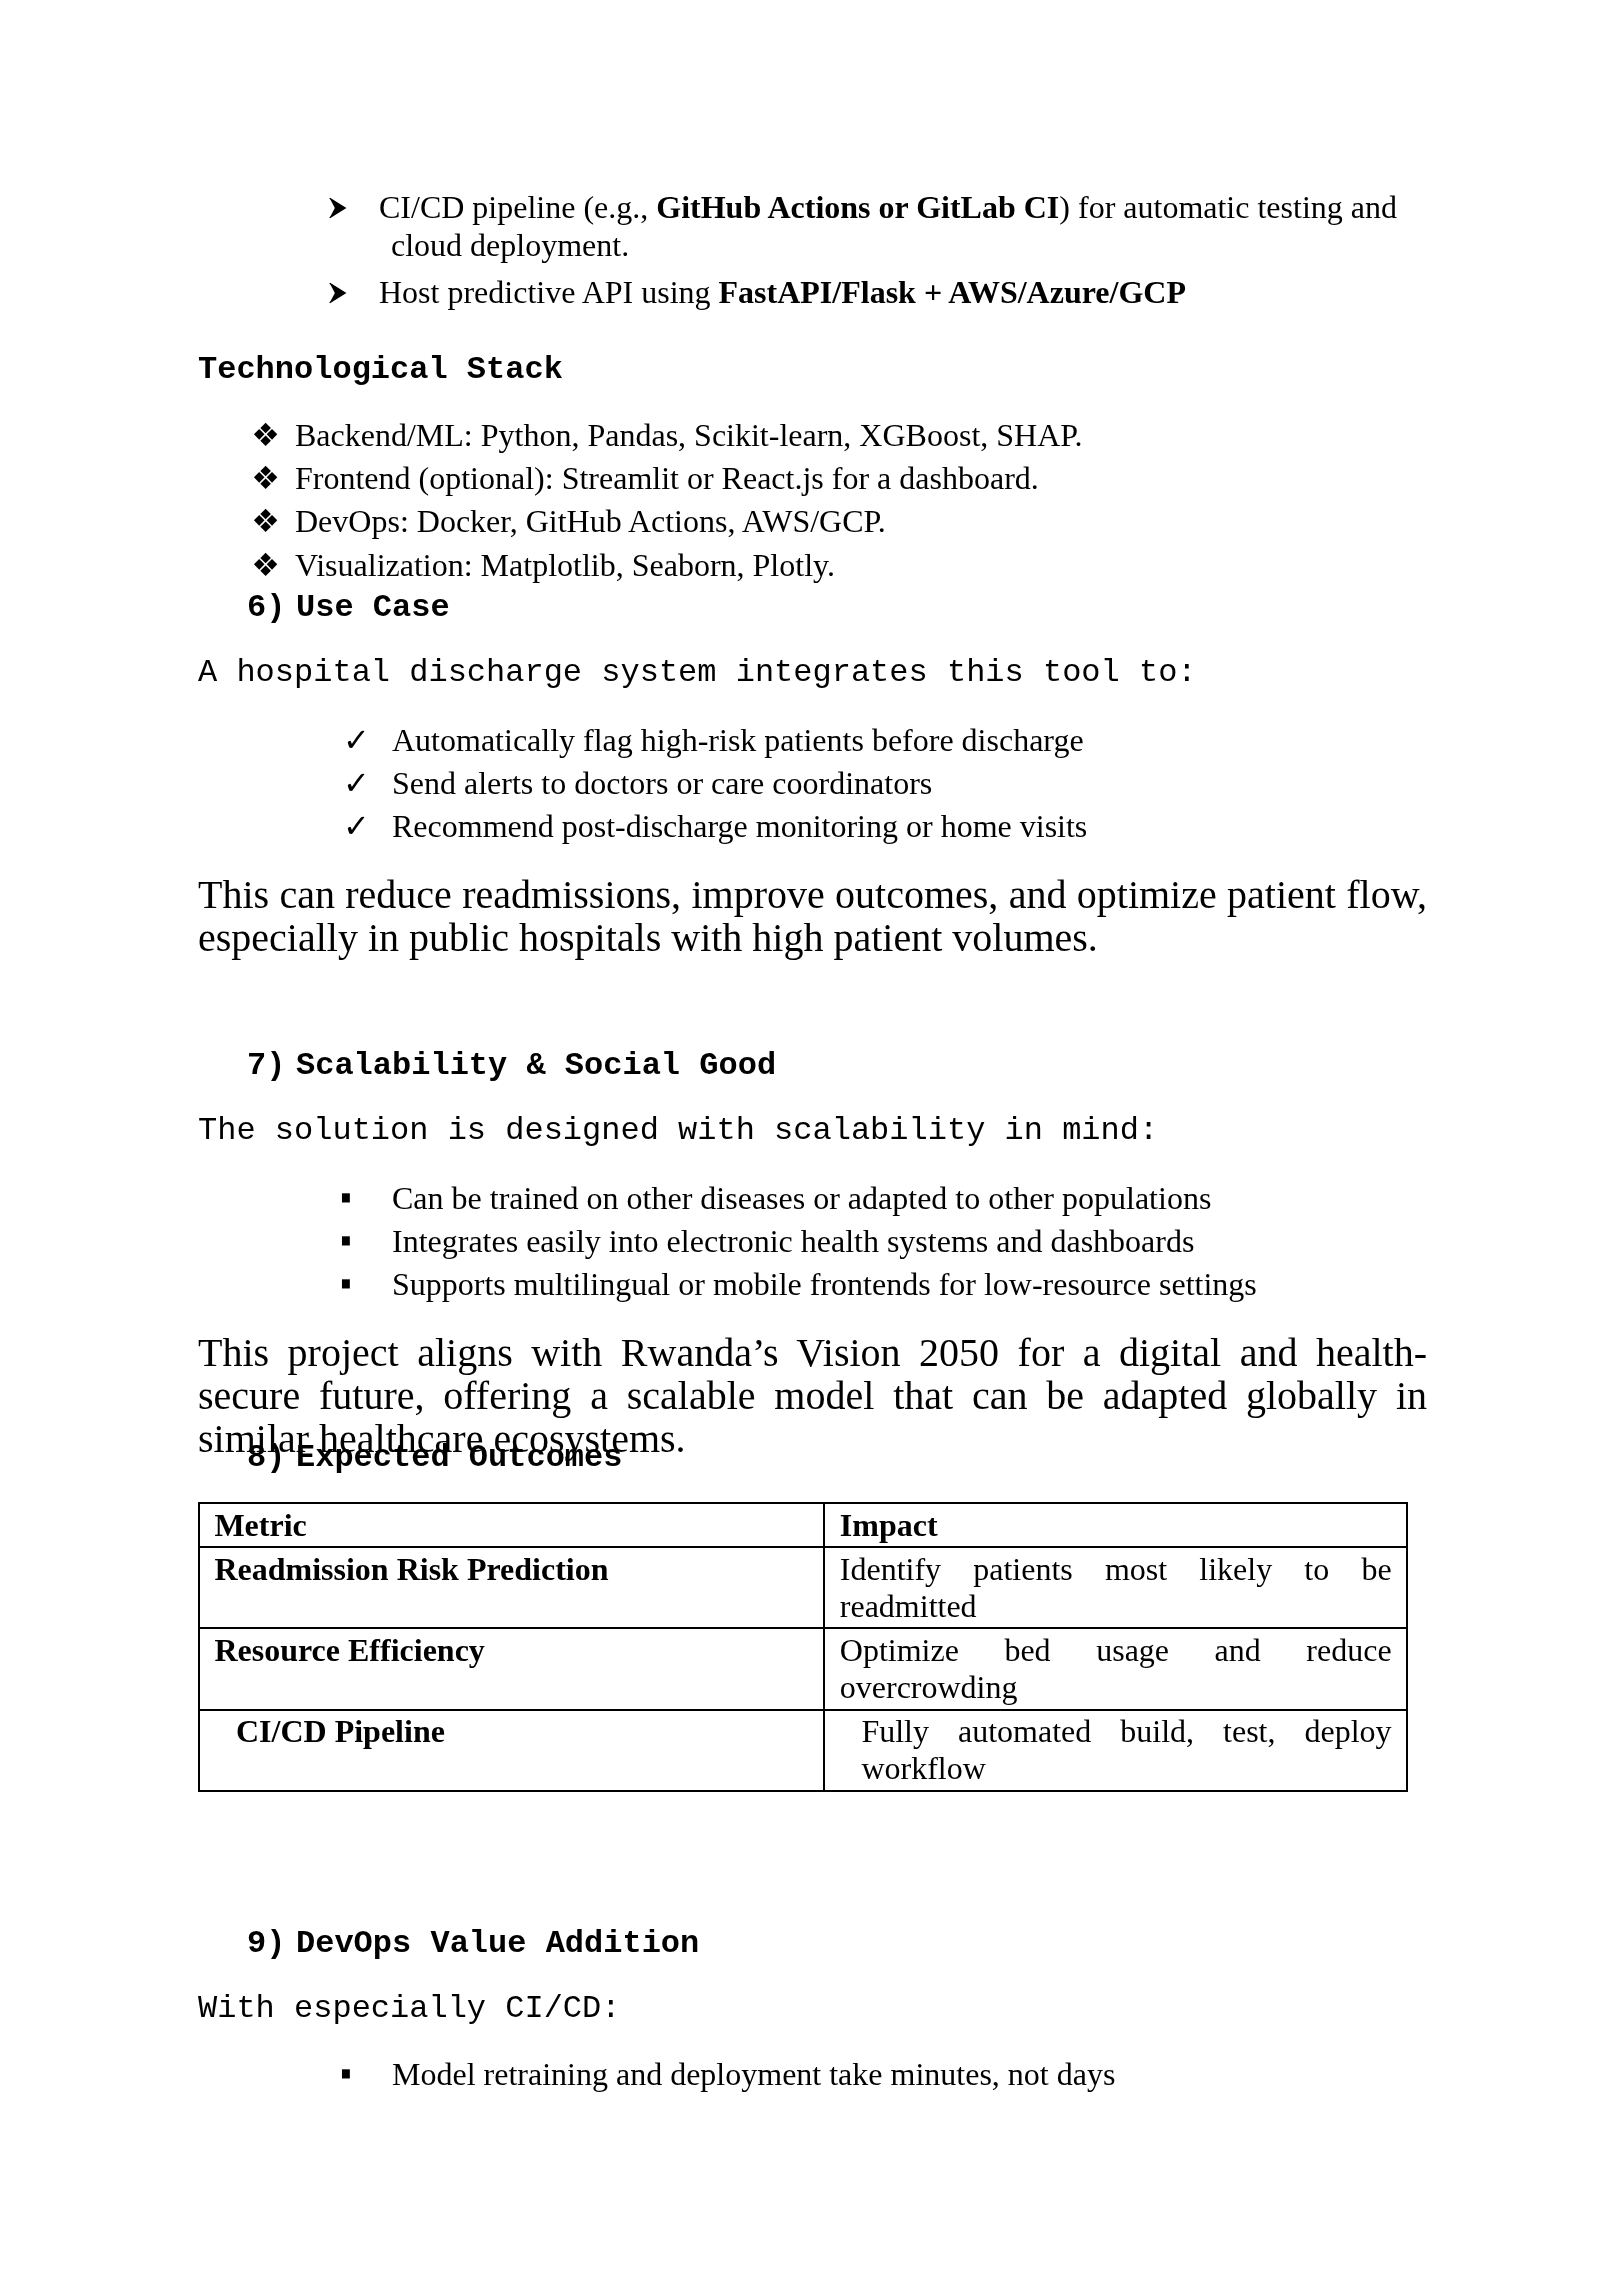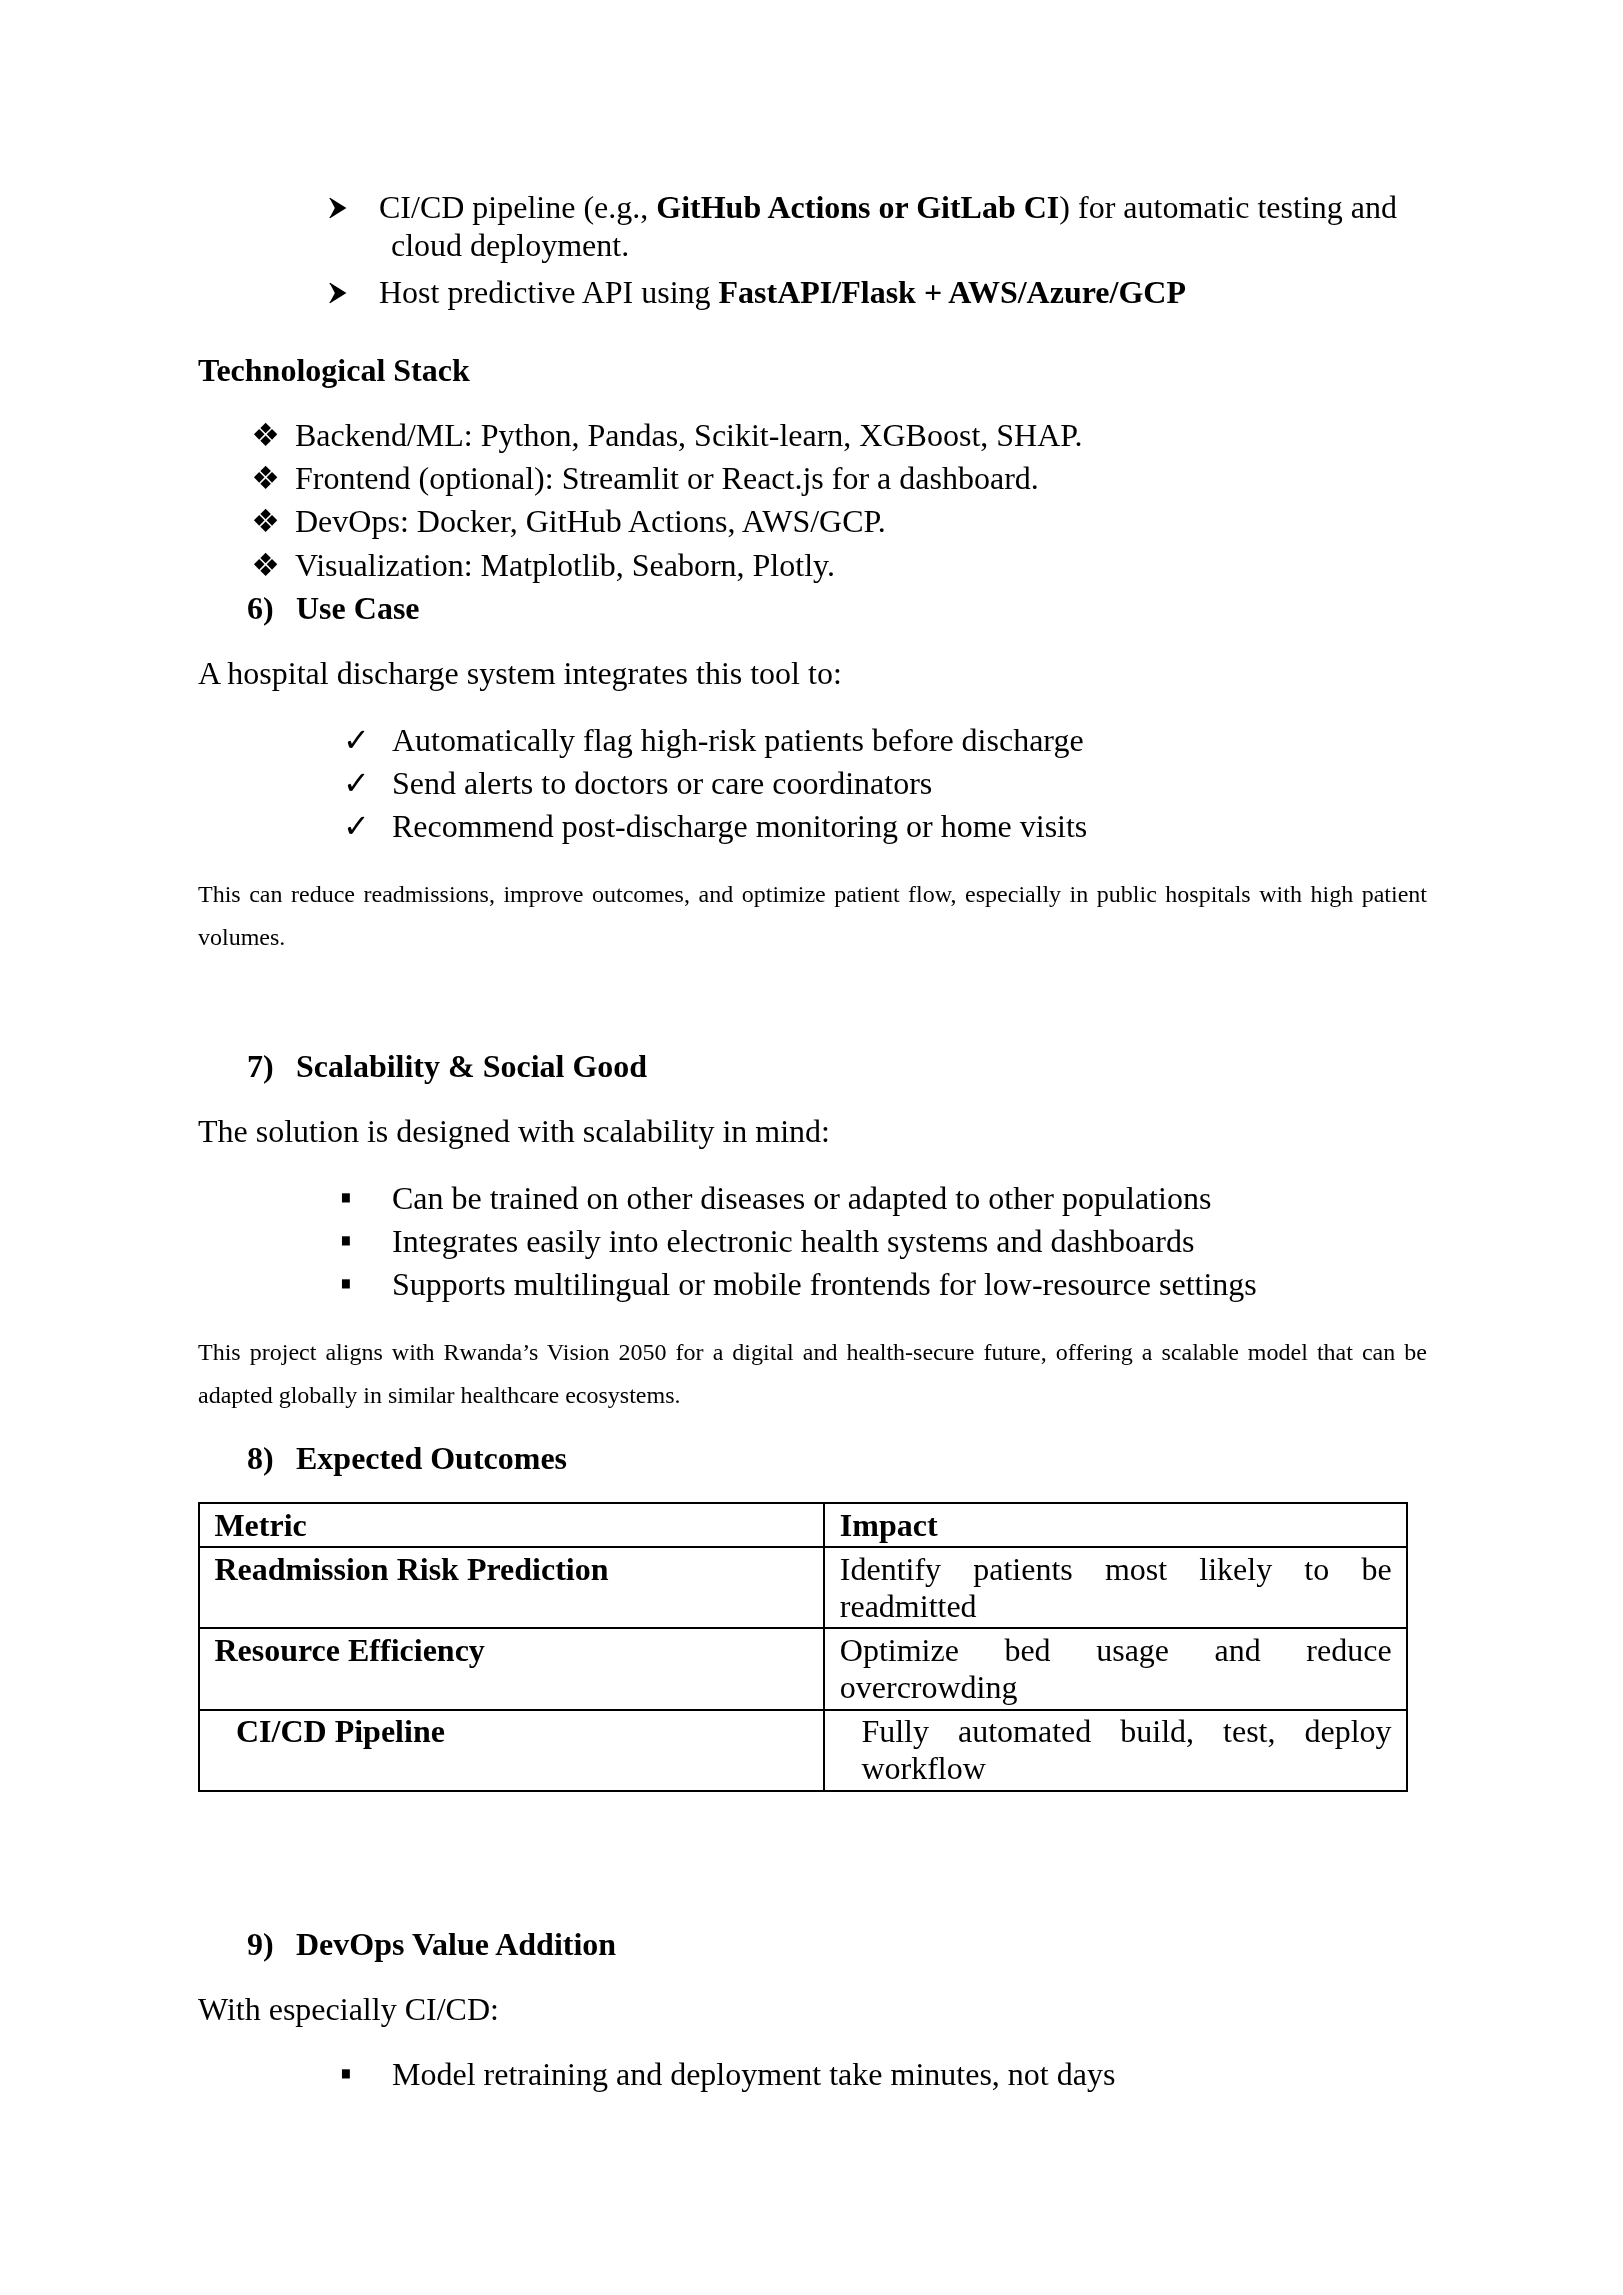--- a/index.html
+++ b/index.html
@@ -2,23 +2,23 @@
 <html style="font-size:10.5px"><head>
   <meta charset="utf-8">
   <style>
     html, body { margin: 0; padding: 0; background: #ffffff; }
     body {
       width: 1623px; height: 2295px; position: relative; overflow: hidden;
       font-family: "Liberation Serif", "DejaVu Serif", serif;
       color: #000000;
     }
     .page { position: absolute; left: 0; top: 0; width: 1623px; height: 2295px; }
-    .t { position: absolute; font-size: 32px; line-height: 38px; white-space: nowrap; }
+    .t { position: absolute; font-size: 32px; line-height: 38px; white-space: nowrap; font-family: Liberation Mono, monospace; }
     .b { font-weight: bold; }
-    .para { position: absolute; left: 198px; width: 1229px; font-size: 24px; line-height: 43px; text-align: justify; }
+    .para { position: absolute; left: 198px; width: 1229px; font-size: 40px; line-height: 43px; text-align: justify; }
     .bullet-row { position: absolute; font-size: 32px; line-height: 38px; }
     .marker { position: absolute; width: 33px; text-align: center; }
     .btext { position: absolute; white-space: nowrap; }
     .arrow-marker svg, .sq-marker svg { display: block; }
     table.outcomes {
       position: absolute; left: 198px; top: 1502px; width: 1210px;
       border-collapse: collapse; font-size: 32px; line-height: 37px;
     }
     table.outcomes td {
       border: 2.6px solid #000; vertical-align: top; padding: 2.6px 14.4px 2.6px 14.4px;

